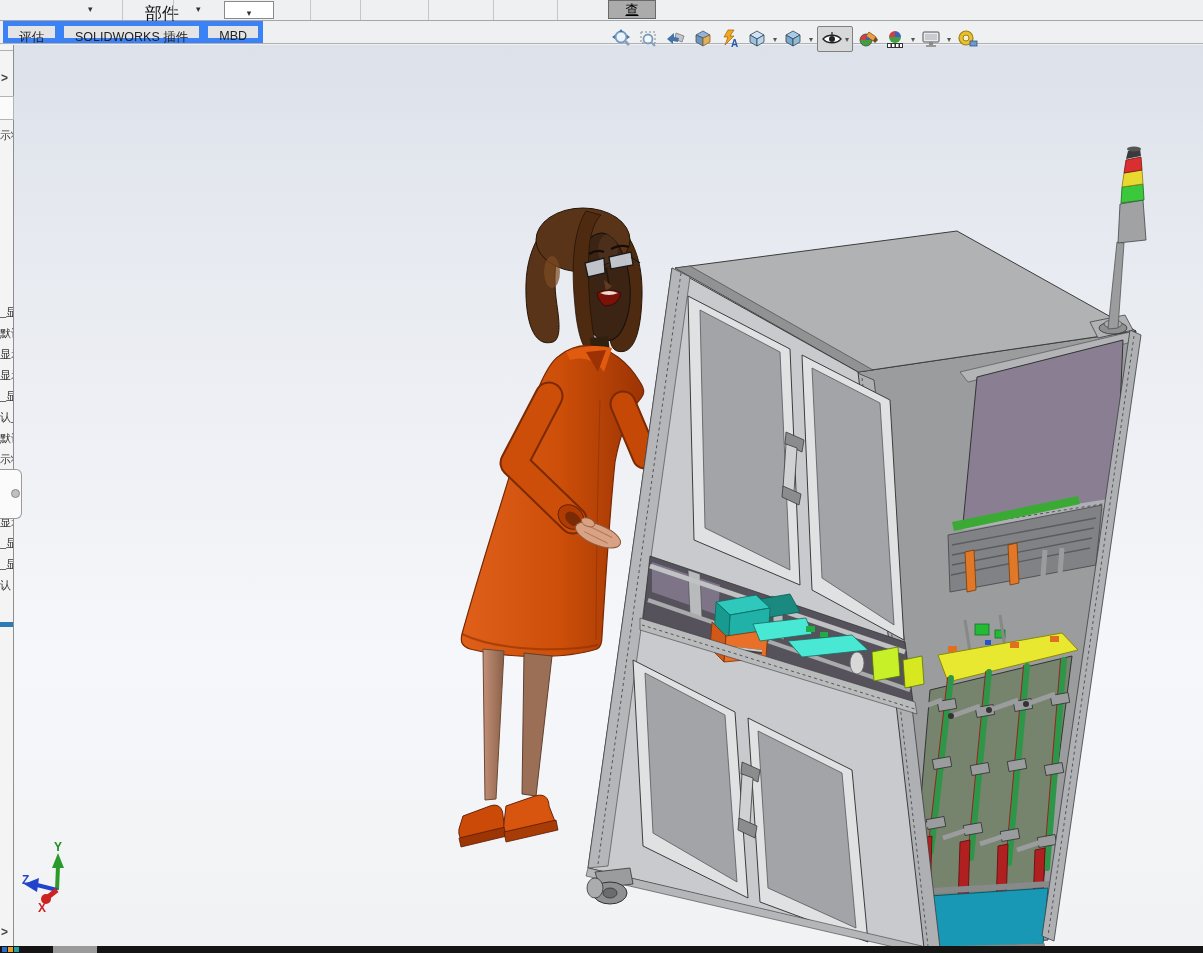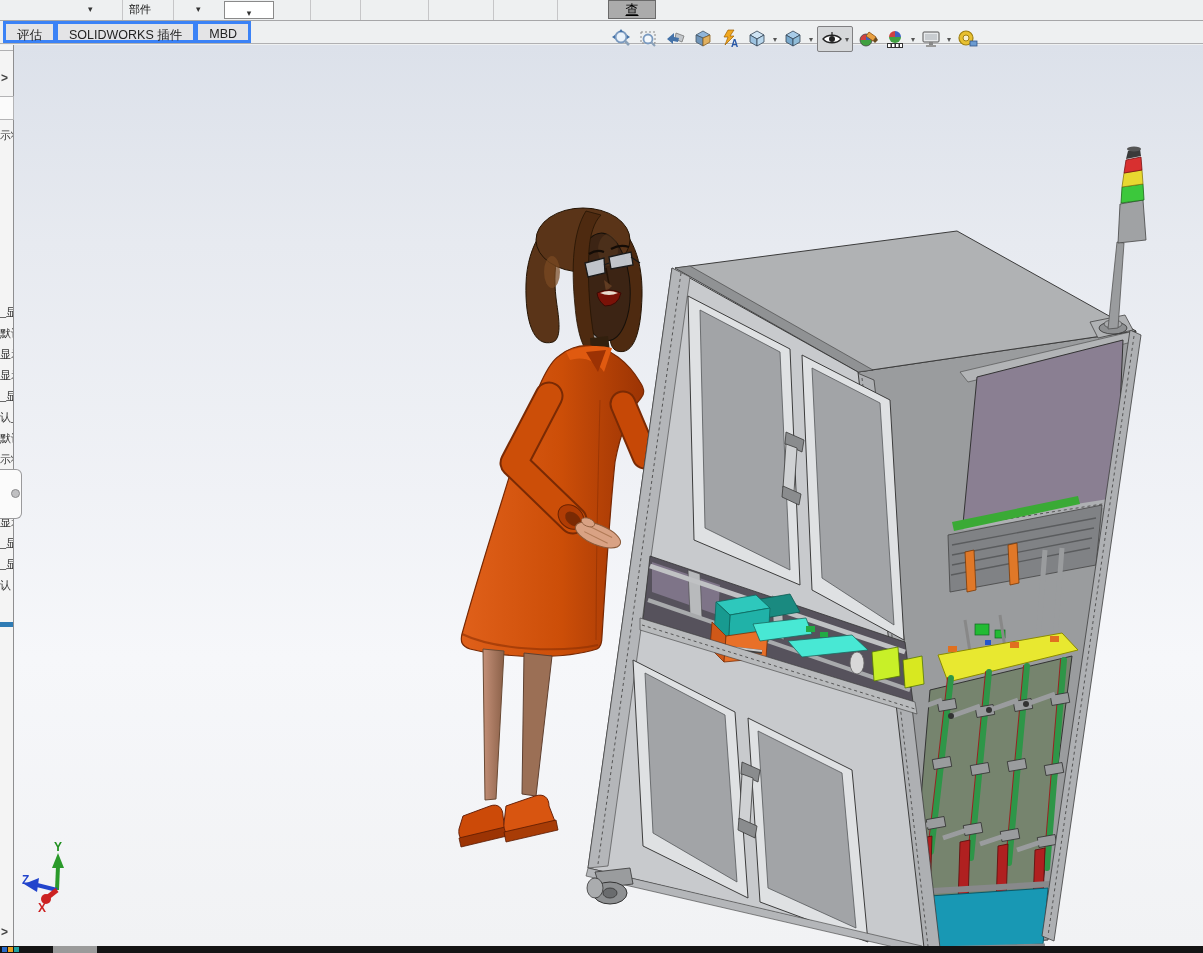--- a/index.html
+++ b/index.html
@@ -5,29 +5,29 @@
   html,body{margin:0;padding:0;}
   body{
     width:1203px;height:953px;position:relative;overflow:hidden;
     font-family:"Liberation Sans","DejaVu Sans",sans-serif;
     background:#eef0f1;
   }
   
   #row1{position:absolute;top:0;left:0;width:1203px;height:20px;background:#eef0f1;border-bottom:1px solid #a6a6a8;z-index:5;}
   .r1-caret{position:absolute;top:4px;font-size:9px;color:#333;}
   .r1-sep{position:absolute;top:0;width:1px;height:20px;background:#c6c6c8;}
-  #component-label{position:absolute;left:129px;top:2px;font-size:11px;color:#111;}
+  #component-label{position:absolute;left:145px;top:2px;font-size:17px;color:#111;}
   #combo-open{position:absolute;left:224px;top:1px;width:48px;height:16px;background:#fff;border:1px solid #8a8a8a;text-align:center;}
   #combo-open .r1-caret{position:static;}
   #view-cmd-btn{position:absolute;left:608px;top:0;width:48px;height:19px;background:#ababab;border:1px solid #6a6a6a;box-sizing:border-box;
     font-size:13px;color:#000;text-align:center;line-height:17px;}
   #view-cmd-btn span{text-decoration:underline;}
   
   #row2{position:absolute;top:21px;left:0;width:1203px;height:23px;background:#eef0f1;border-bottom:1px solid #b0b0b2;z-index:5;display:flex;align-items:stretch;padding-left:3px;box-sizing:border-box;}
-  .ribbon-tab{border:3px solid #3b82f6;background:#e4e4e6;color:#222;font-size:12.5px;padding:3px 11px 0 11px;margin-left:-1px;box-sizing:border-box;white-space:nowrap;}
+  .ribbon-tab{border:5px solid #3b82f6;background:#e4e4e6;color:#222;font-size:12.5px;padding:3px 11px 0 11px;margin-left:-1px;box-sizing:border-box;white-space:nowrap;}
   .ribbon-tab:first-child{margin-left:0;}
   
   #hud{position:absolute;left:610px;top:26px;z-index:6;display:flex;align-items:center;gap:3px;}
   .hu-btn{width:24px;height:24px;display:flex;align-items:center;justify-content:center;}
   .hu-caret{font-size:8px;color:#555;margin:0 1px;}
   .hu-pressed{border:1px solid #808082;background:#d6d8da;border-radius:2px;display:flex;align-items:center;padding:0 2px;}
   
   #tree-strip{position:absolute;left:0;top:45px;width:13px;height:901px;background:#f4f4f4;border-right:1px solid #8e8e90;z-index:4;}
   .tree-item{position:absolute;left:0;width:13px;height:14px;overflow:hidden;font-size:11px;color:#333;white-space:nowrap;}
   #strip-topline{position:absolute;left:0;top:5px;width:13px;height:1px;background:#b0b0b2;}

